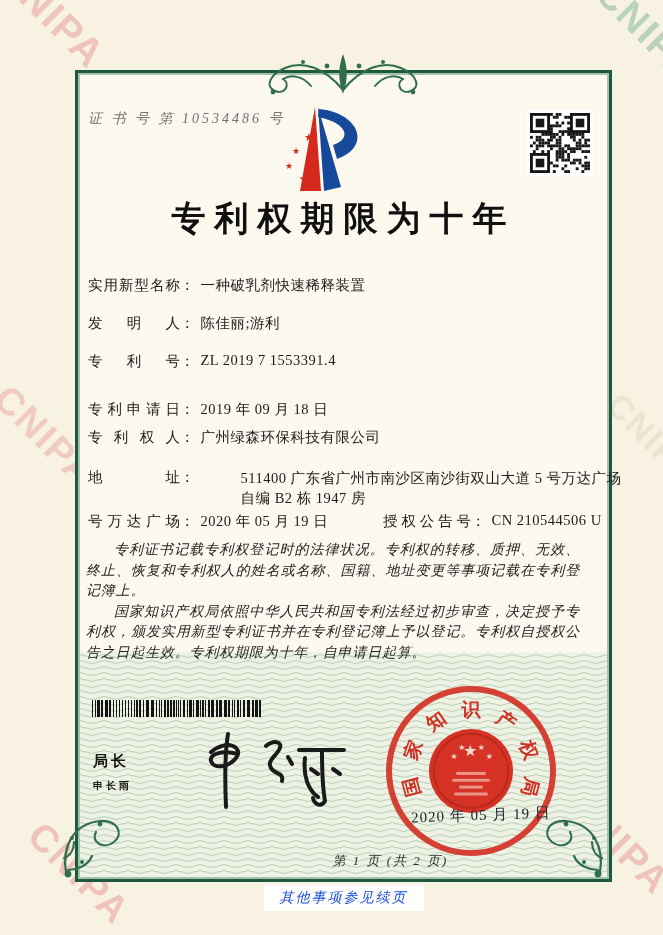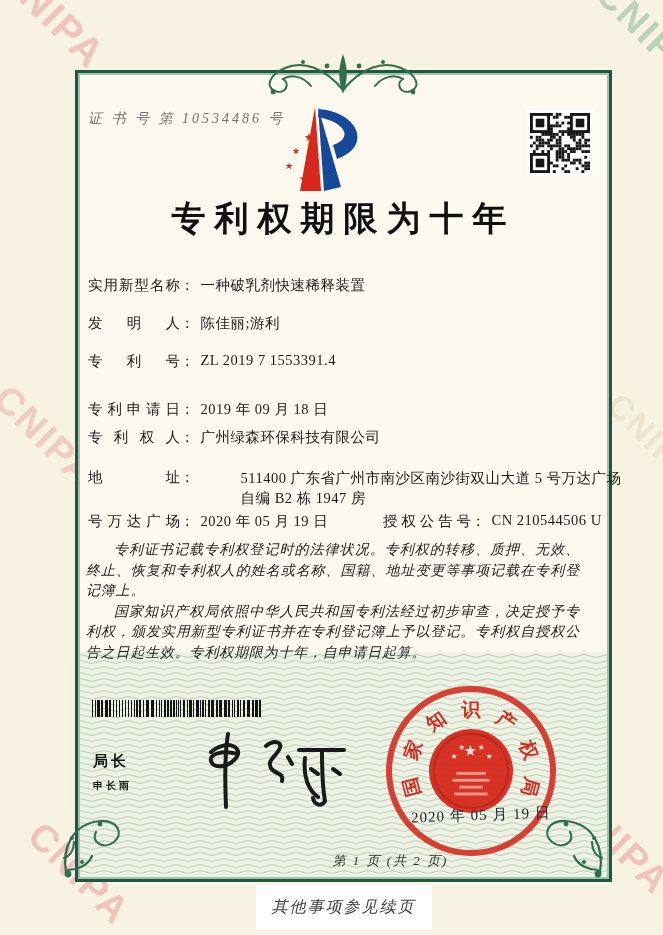--- a/index.html
+++ b/index.html
@@ -70,22 +70,22 @@
            color:#d0271b;font-family:"Liberation Serif",serif;}
   .emblem{position:absolute;left:50%;top:50%;transform:translate(-50%,-50%);}
   .seal-date{position:absolute;left:396px;top:806px;width:170px;text-align:center;
              font-size:15px;color:#232733;letter-spacing:1px;z-index:4;
              transform:rotate(-2deg);}
   
   .pagenum{position:absolute;left:75px;top:852px;width:537px;text-align:center;
            font-size:13px;font-style:italic;letter-spacing:2px;color:#303030;z-index:3;margin-left:47px;}
   .footer-note-wrap{position:absolute;left:75px;top:885px;width:537px;display:flex;
                     justify-content:center;z-index:3;}
-  .footer-note{background:#ffffff;padding:12px 16px;font-size:16px;font-style:italic;
-               letter-spacing:2px;color:#404040;}
+  .footer-note{background:#ffffff;padding:4px 16px;font-size:14px;font-style:italic;
+               letter-spacing:2px;color:#1d4ed8;}
   
   .ornament-top{position:absolute;left:243px;top:46px;z-index:4;}
   .corner{position:absolute;z-index:4;}
   .corner-bl{left:56px;top:812px;}
   .corner-br{left:536px;top:812px;transform:scaleX(-1);}
 </style>
 </head>
 <body>
 
 <div class="wm wm1">CNIPA</div>

